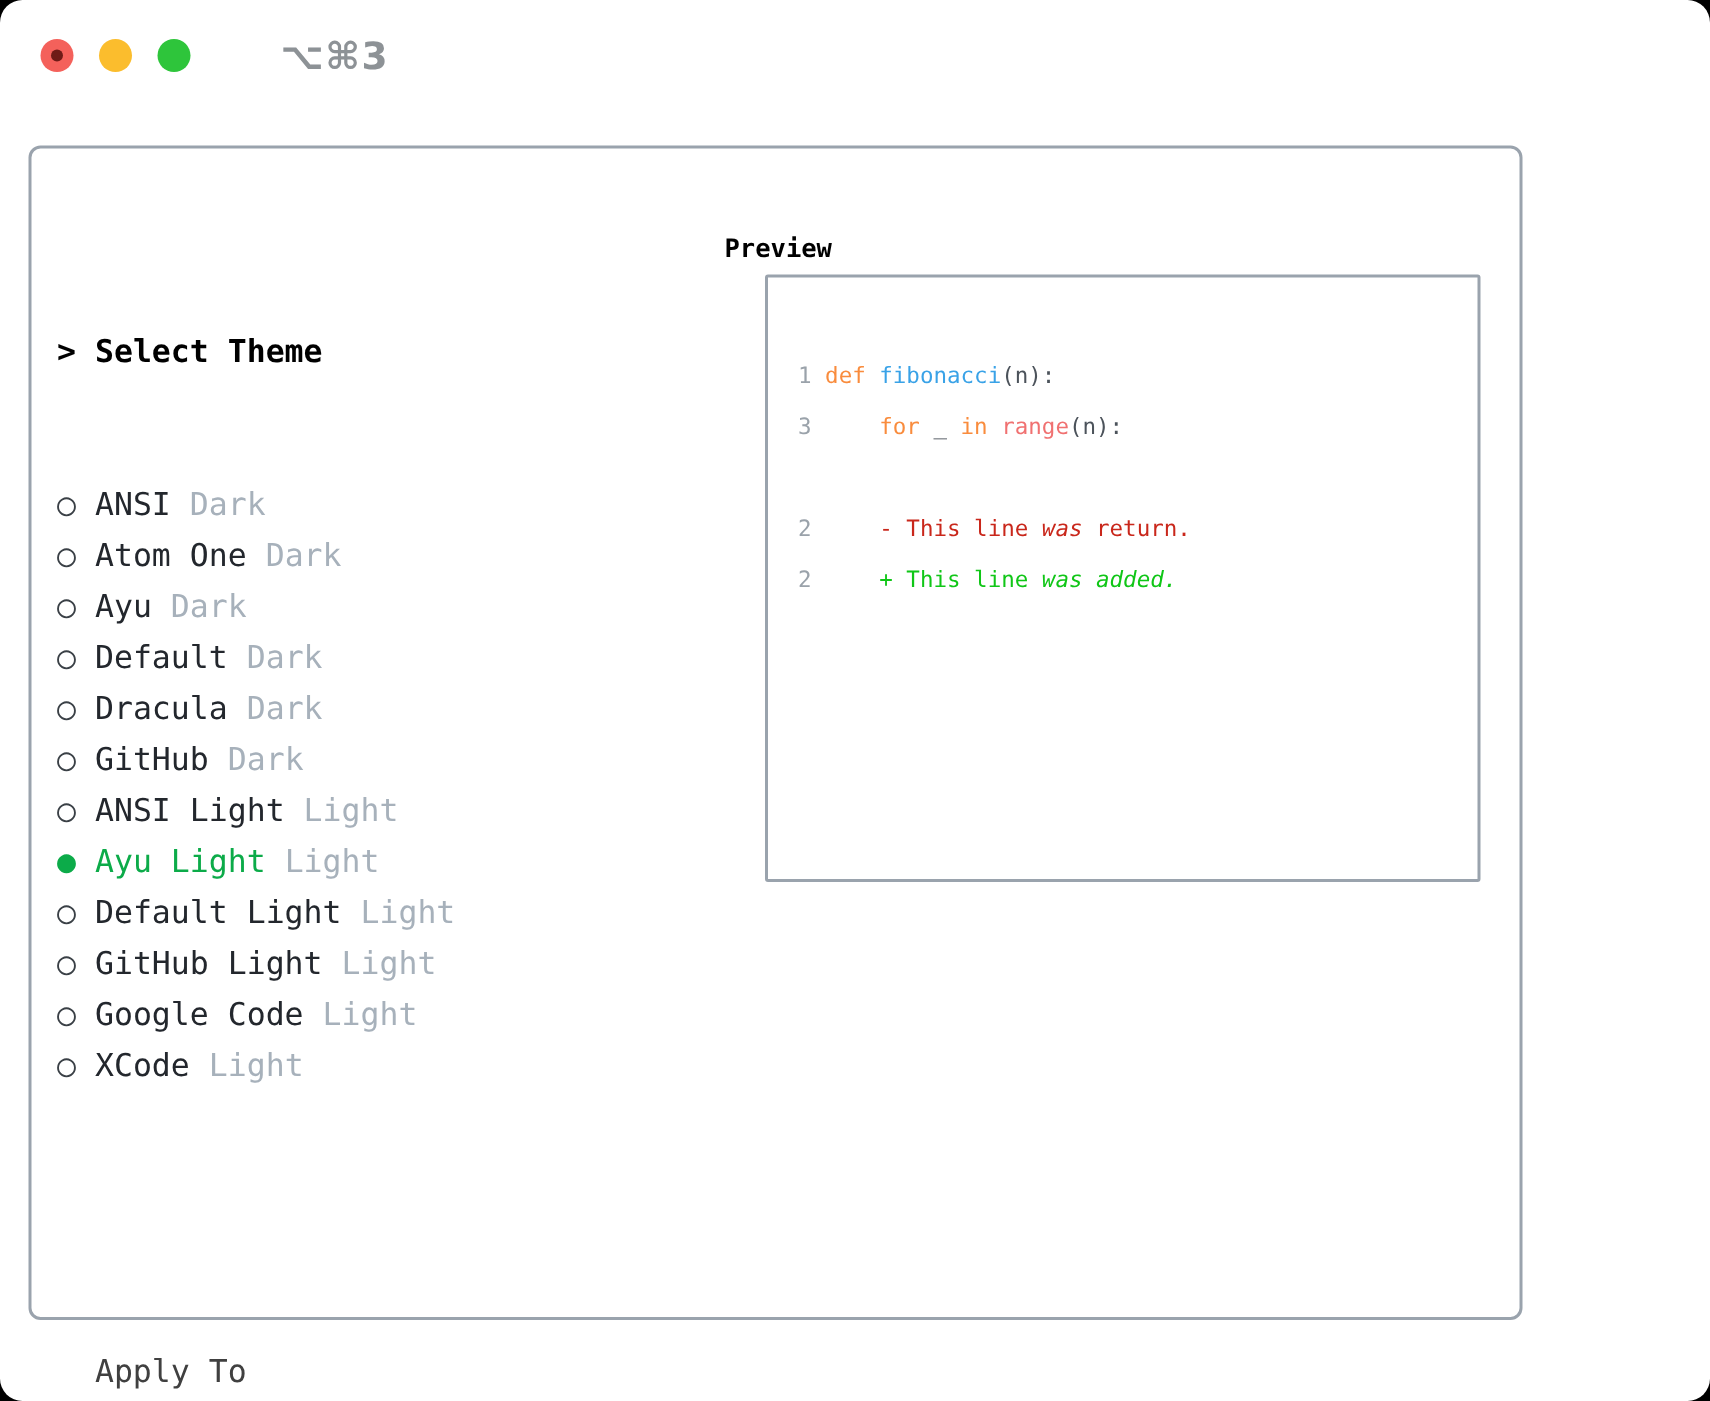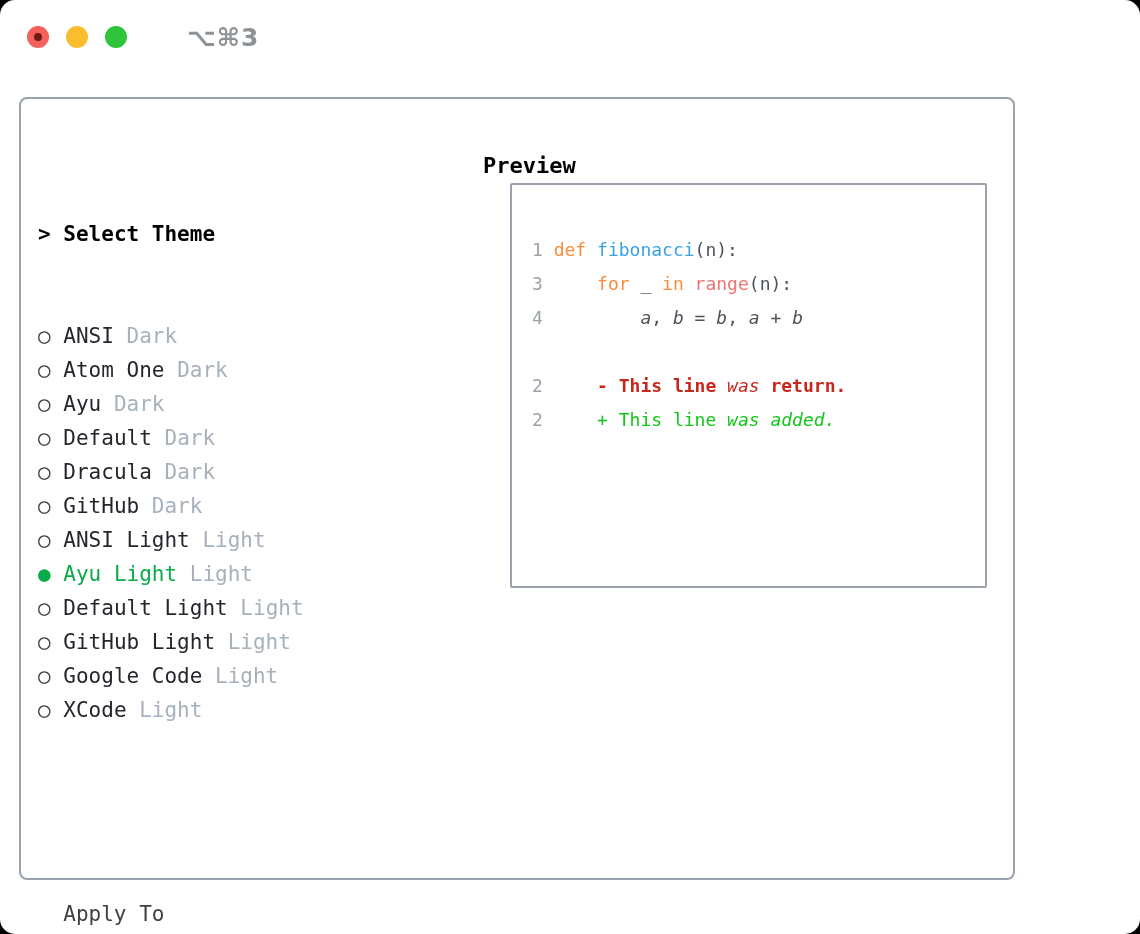--- a/index.html
+++ b/index.html
@@ -39,37 +39,37 @@
   .row { height: 34px; }
   .row.header { font-weight: bold; color: #000; }
   .caret { font-weight: bold; }
   .item .bullet { color: #3a4046; }
   .item .tag { color: var(--muted-gray); text-align: center; }
   .item.sel .bullet, .item.sel .lbl { color: var(--accent-green); }
   .spacer { height: 34px; }
   .apply-header { padding-left: 2ch; color: #404040; }
   
   .right-col { flex: 1; }
-  .preview-title { font-size: 22px; line-height: 34px; font-weight: bold; color: #000; }
+  .preview-title { font-size: 17px; line-height: 34px; font-weight: bold; color: #000; }
   .preview-box {
     margin-left: 27px; width: 477px; height: 405px; box-sizing: border-box;
     border: 2px solid var(--border-gray); border-radius: 2px;
     padding: 48px 0 0 20px; overflow: hidden;
   }
-  .pline { font-size: 18px; line-height: 34px; white-space: pre; }
+  .pline { font-size: 15px; line-height: 34px; white-space: pre; }
   .c-ln  { color: var(--line-number-gray); }
   .c-pl  { color: var(--code-text); }
   .c-kw  { color: var(--keyword-orange); }
   .c-fn  { color: var(--function-blue); }
   .c-nu  { color: var(--number-purple); }
   .c-rg  { color: var(--builtin-coral); }
   .c-va  { color: var(--code-text); font-style: italic; }
   .c-ctx  { color: var(--context-gray); }
   .c-ctxi { color: var(--context-gray); font-style: italic; }
-  .c-del  { color: var(--diff-removed); font-weight: bold; }
+  .c-del  { color: var(--diff-removed); }
   .c-deli { color: var(--diff-removed); font-style: italic; }
   .c-add  { color: var(--diff-added); }
   .c-addi { color: var(--diff-added); font-style: italic; }
 </style>
 </head>
 <body>
 
 <div class="screen">
 
   <div class="titlebar">
@@ -91,21 +91,20 @@
       
       
       
     </div>
 
     <div class="right-col">
       <div class="preview-title">Preview</div>
       <div class="preview-box" id="preview-box">
           <div class="pline"><span class="c-ln">1 </span><span class="c-kw">def </span><span class="c-fn">fibonacci</span><span class="c-pl">(n):</span></div>
           <div class="pline"><span class="c-ln">3 </span><span class="c-pl">    </span><span class="c-kw">for</span><span class="c-pl"> _ </span><span class="c-kw">in</span><span class="c-pl"> </span><span class="c-rg">range</span><span class="c-pl">(n):</span></div>
-          <div class="pline"><span class="c-ln">4 </span><span class="c-pl">        </span><span class="c-va">a</span><span class="c-pl">, </span><span class="c-va">b</span><span class="c-pl"> = </span><span class="c-va">b</span><span class="c-pl">, </span><span class="c-va">a</span><span class="c-pl"> + </span><span class="c-va">b</span></div>
           <div class="pline"> </div>
           <div class="pline"><span class="c-ln">2 </span><span class="c-pl">    </span><span class="c-del">- This line </span><span class="c-deli">was</span><span class="c-del"> return.</span></div>
           <div class="pline"><span class="c-ln">2 </span><span class="c-pl">    </span><span class="c-add">+ This line </span><span class="c-addi">was added.</span></div>
         </div>
     </div>
 
   </div>
 </div>
 
 </body></html>

